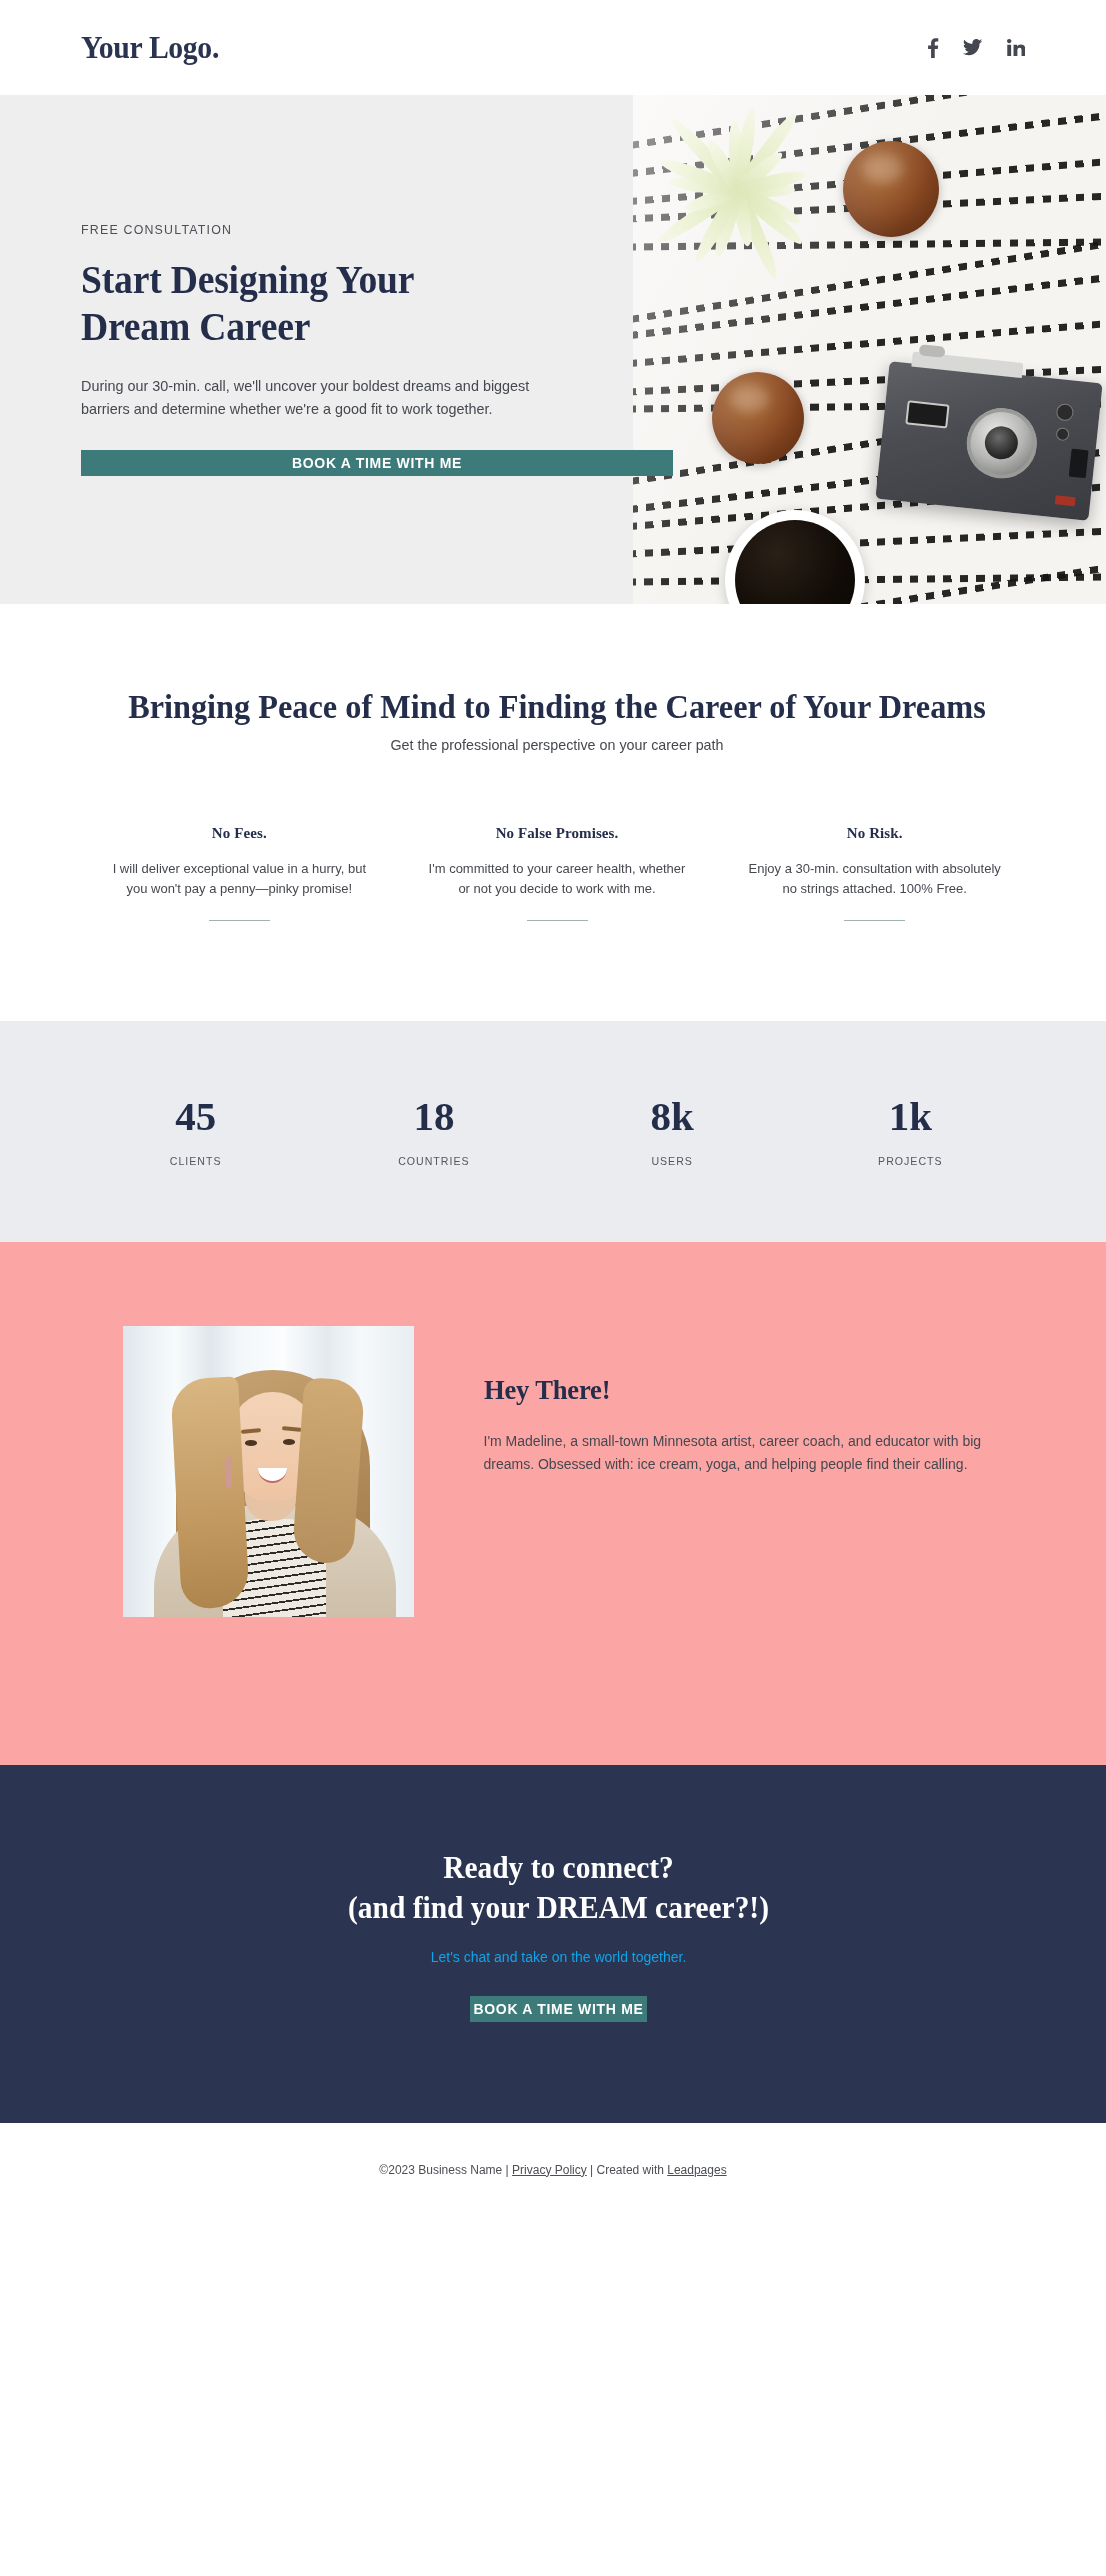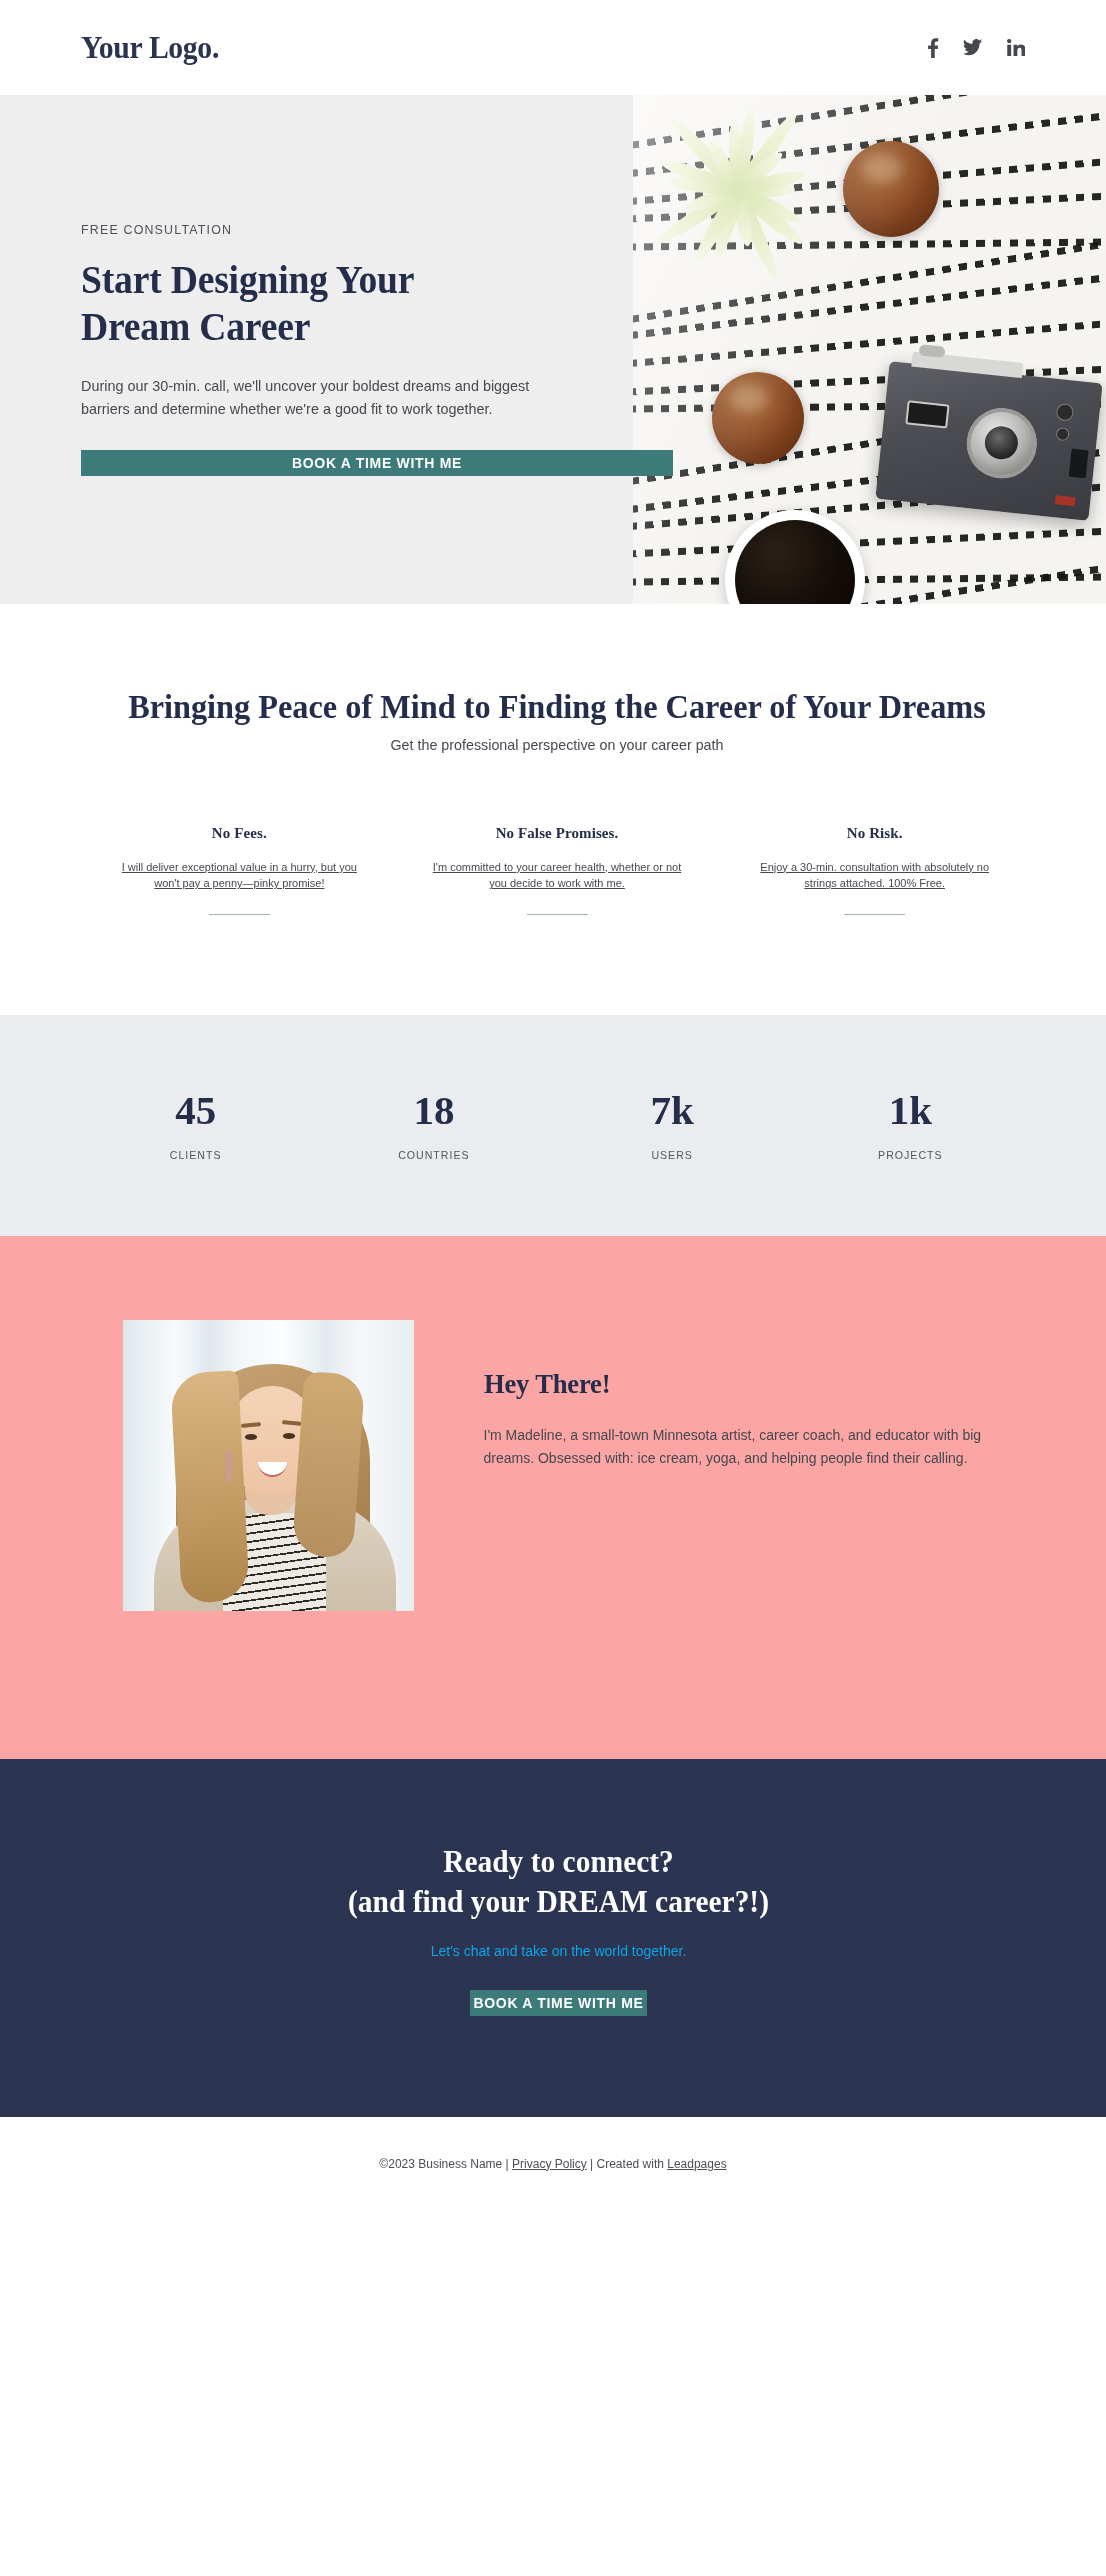--- a/index.html
+++ b/index.html
@@ -254,26 +254,25 @@
   }
   .feature { flex: 1; text-align: center; padding: 0 22px; }
   .feature-title {
     font-family: "Liberation Serif", "DejaVu Serif", serif;
     font-weight: bold;
     font-size: 15px;
     color: #242e4b;
     letter-spacing: 0.1px;
   }
   .feature-body {
-    font-size: 11px;
+    font-size: 13px;
     line-height: 1.52;
     color: #45484f;
     margin-top: 16.6px;
     padding: 0 5.5px;
-    text-decoration: underline;
   }
   .feature-rule {
     width: 61px;
     height: 0.9px;
     background: #9fb3b3;
     margin: 22px auto 0 auto;
   }
 
   
   .stats {
@@ -581,21 +580,21 @@
     <div class="stats-inner">
       <div class="stat">
         <div class="stat-num">45</div>
         <div class="stat-label">CLIENTS</div>
       </div>
       <div class="stat">
         <div class="stat-num">18</div>
         <div class="stat-label">COUNTRIES</div>
       </div>
       <div class="stat">
-        <div class="stat-num">7k</div>
+        <div class="stat-num">8k</div>
         <div class="stat-label">USERS</div>
       </div>
       <div class="stat">
         <div class="stat-num">1k</div>
         <div class="stat-label">PROJECTS</div>
       </div>
     </div>
   </section>
 
   <section class="about">

